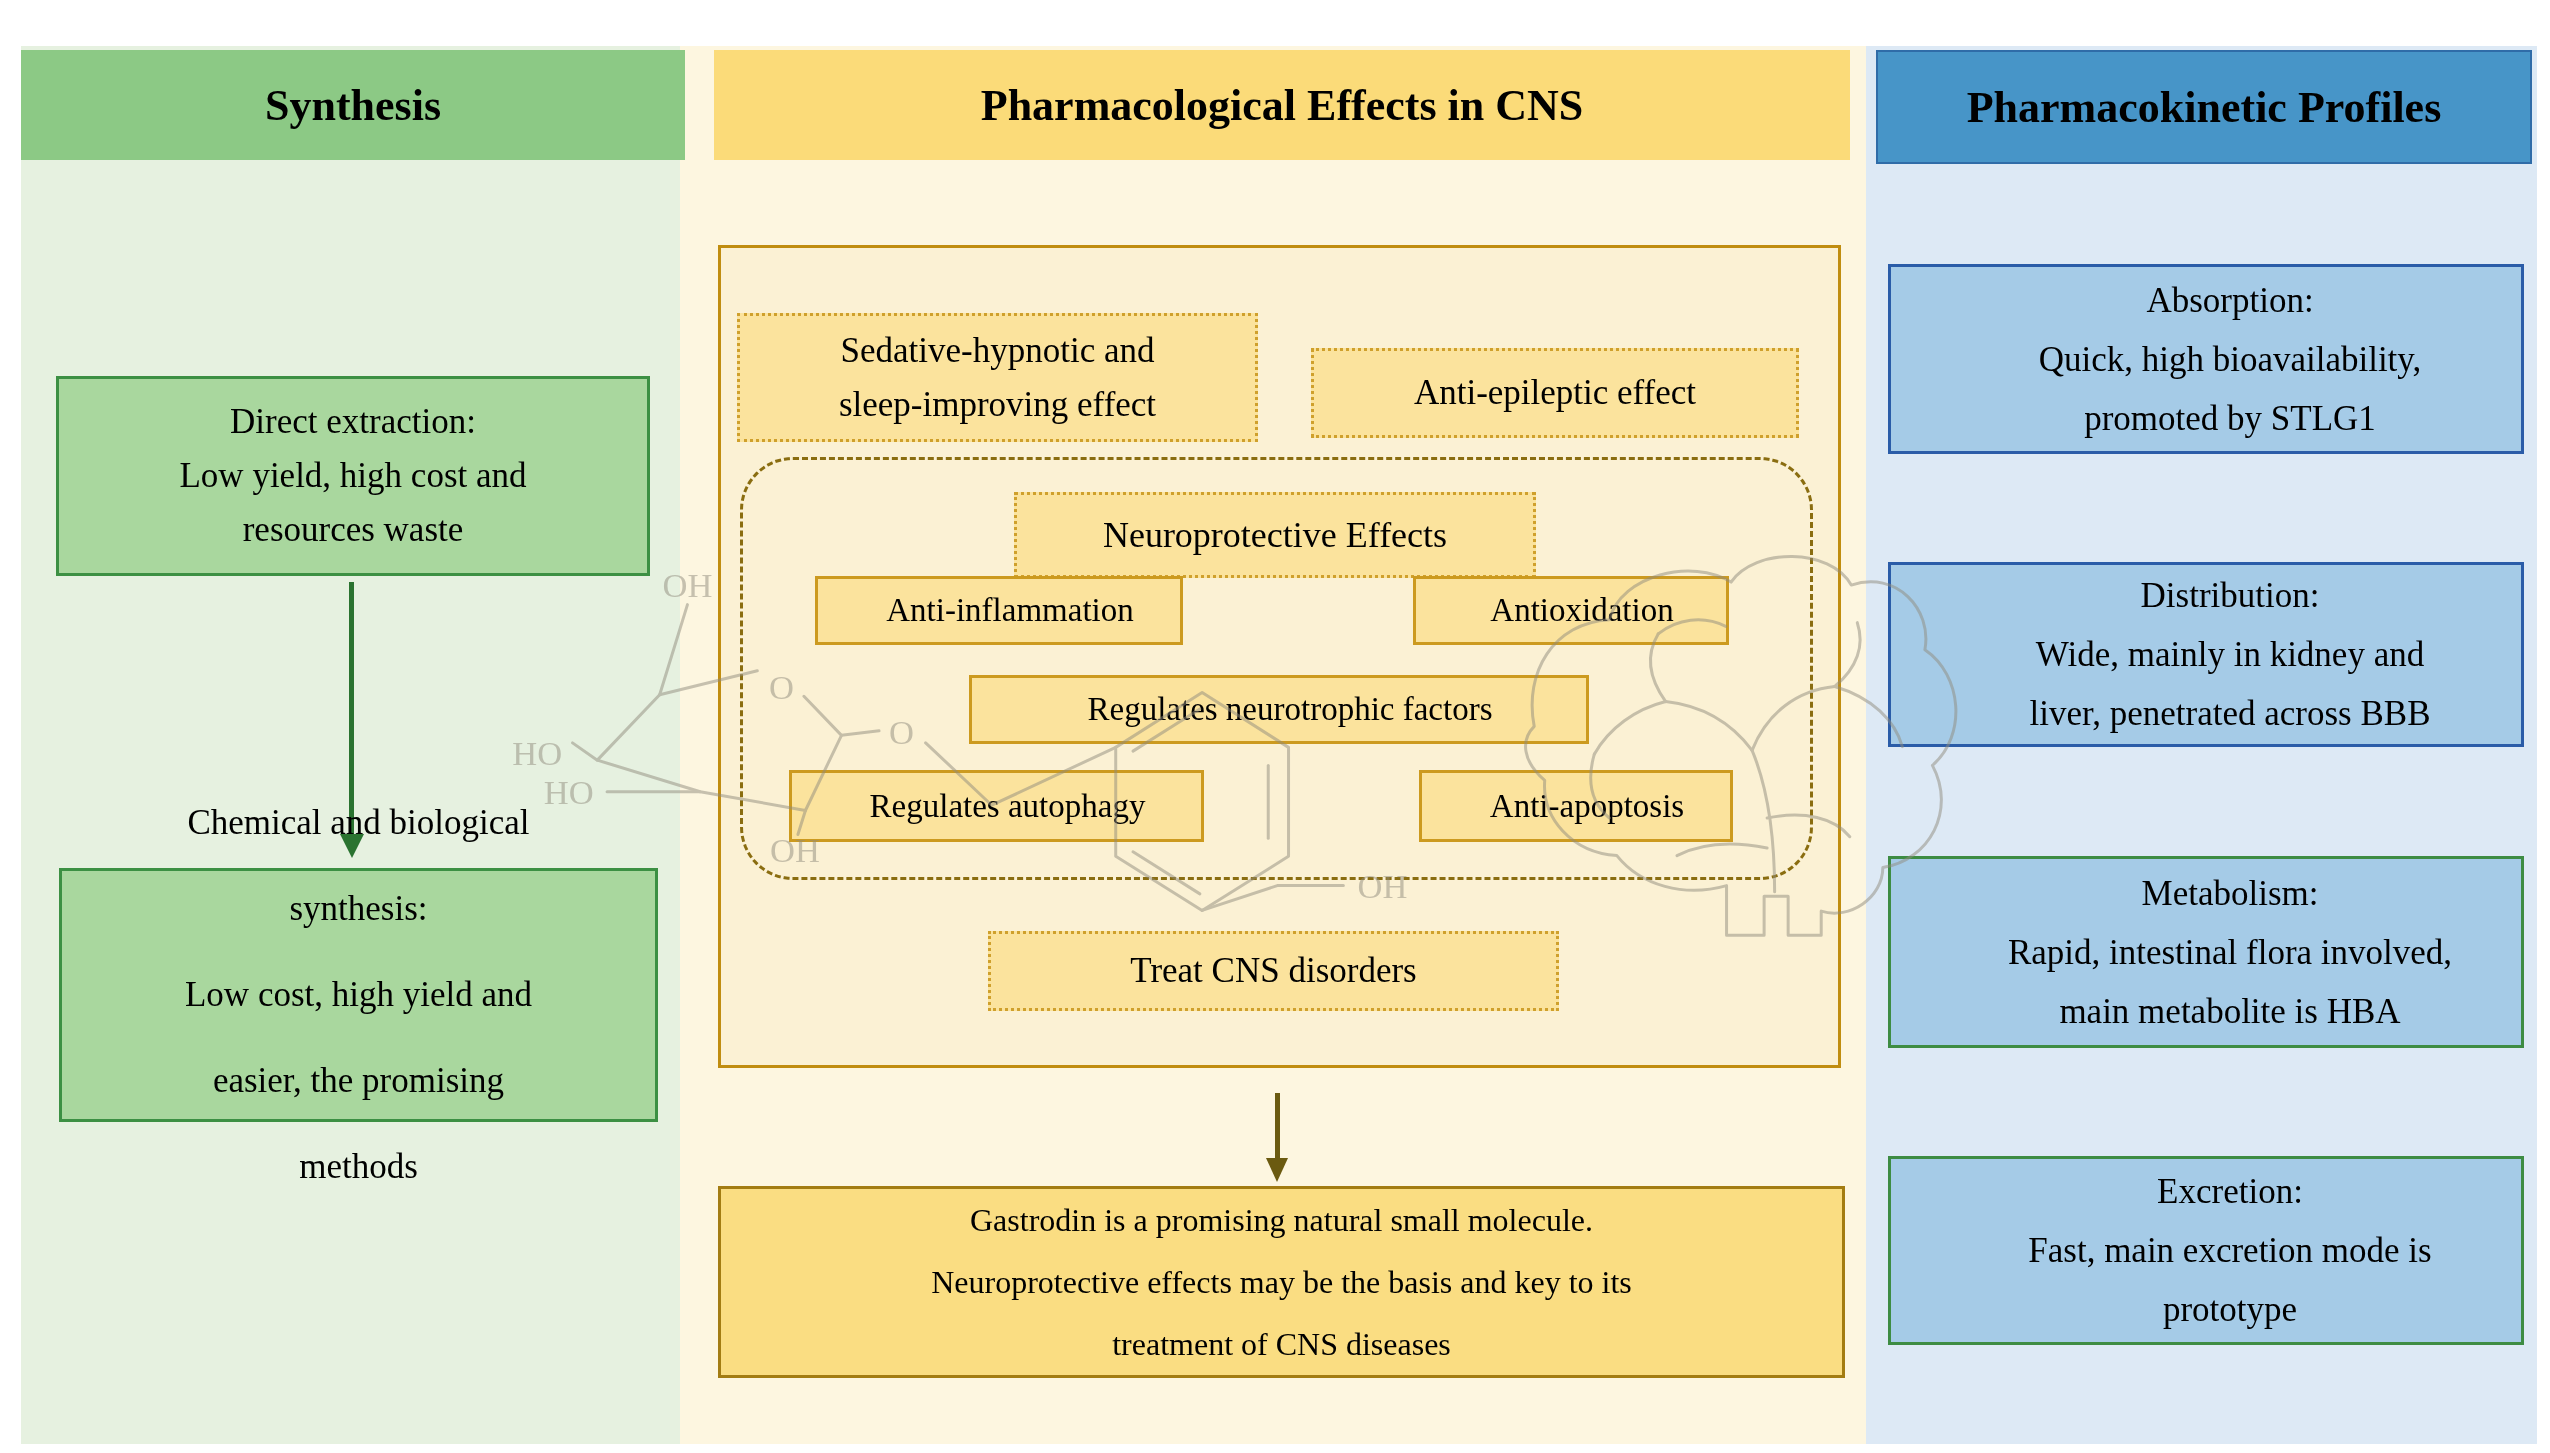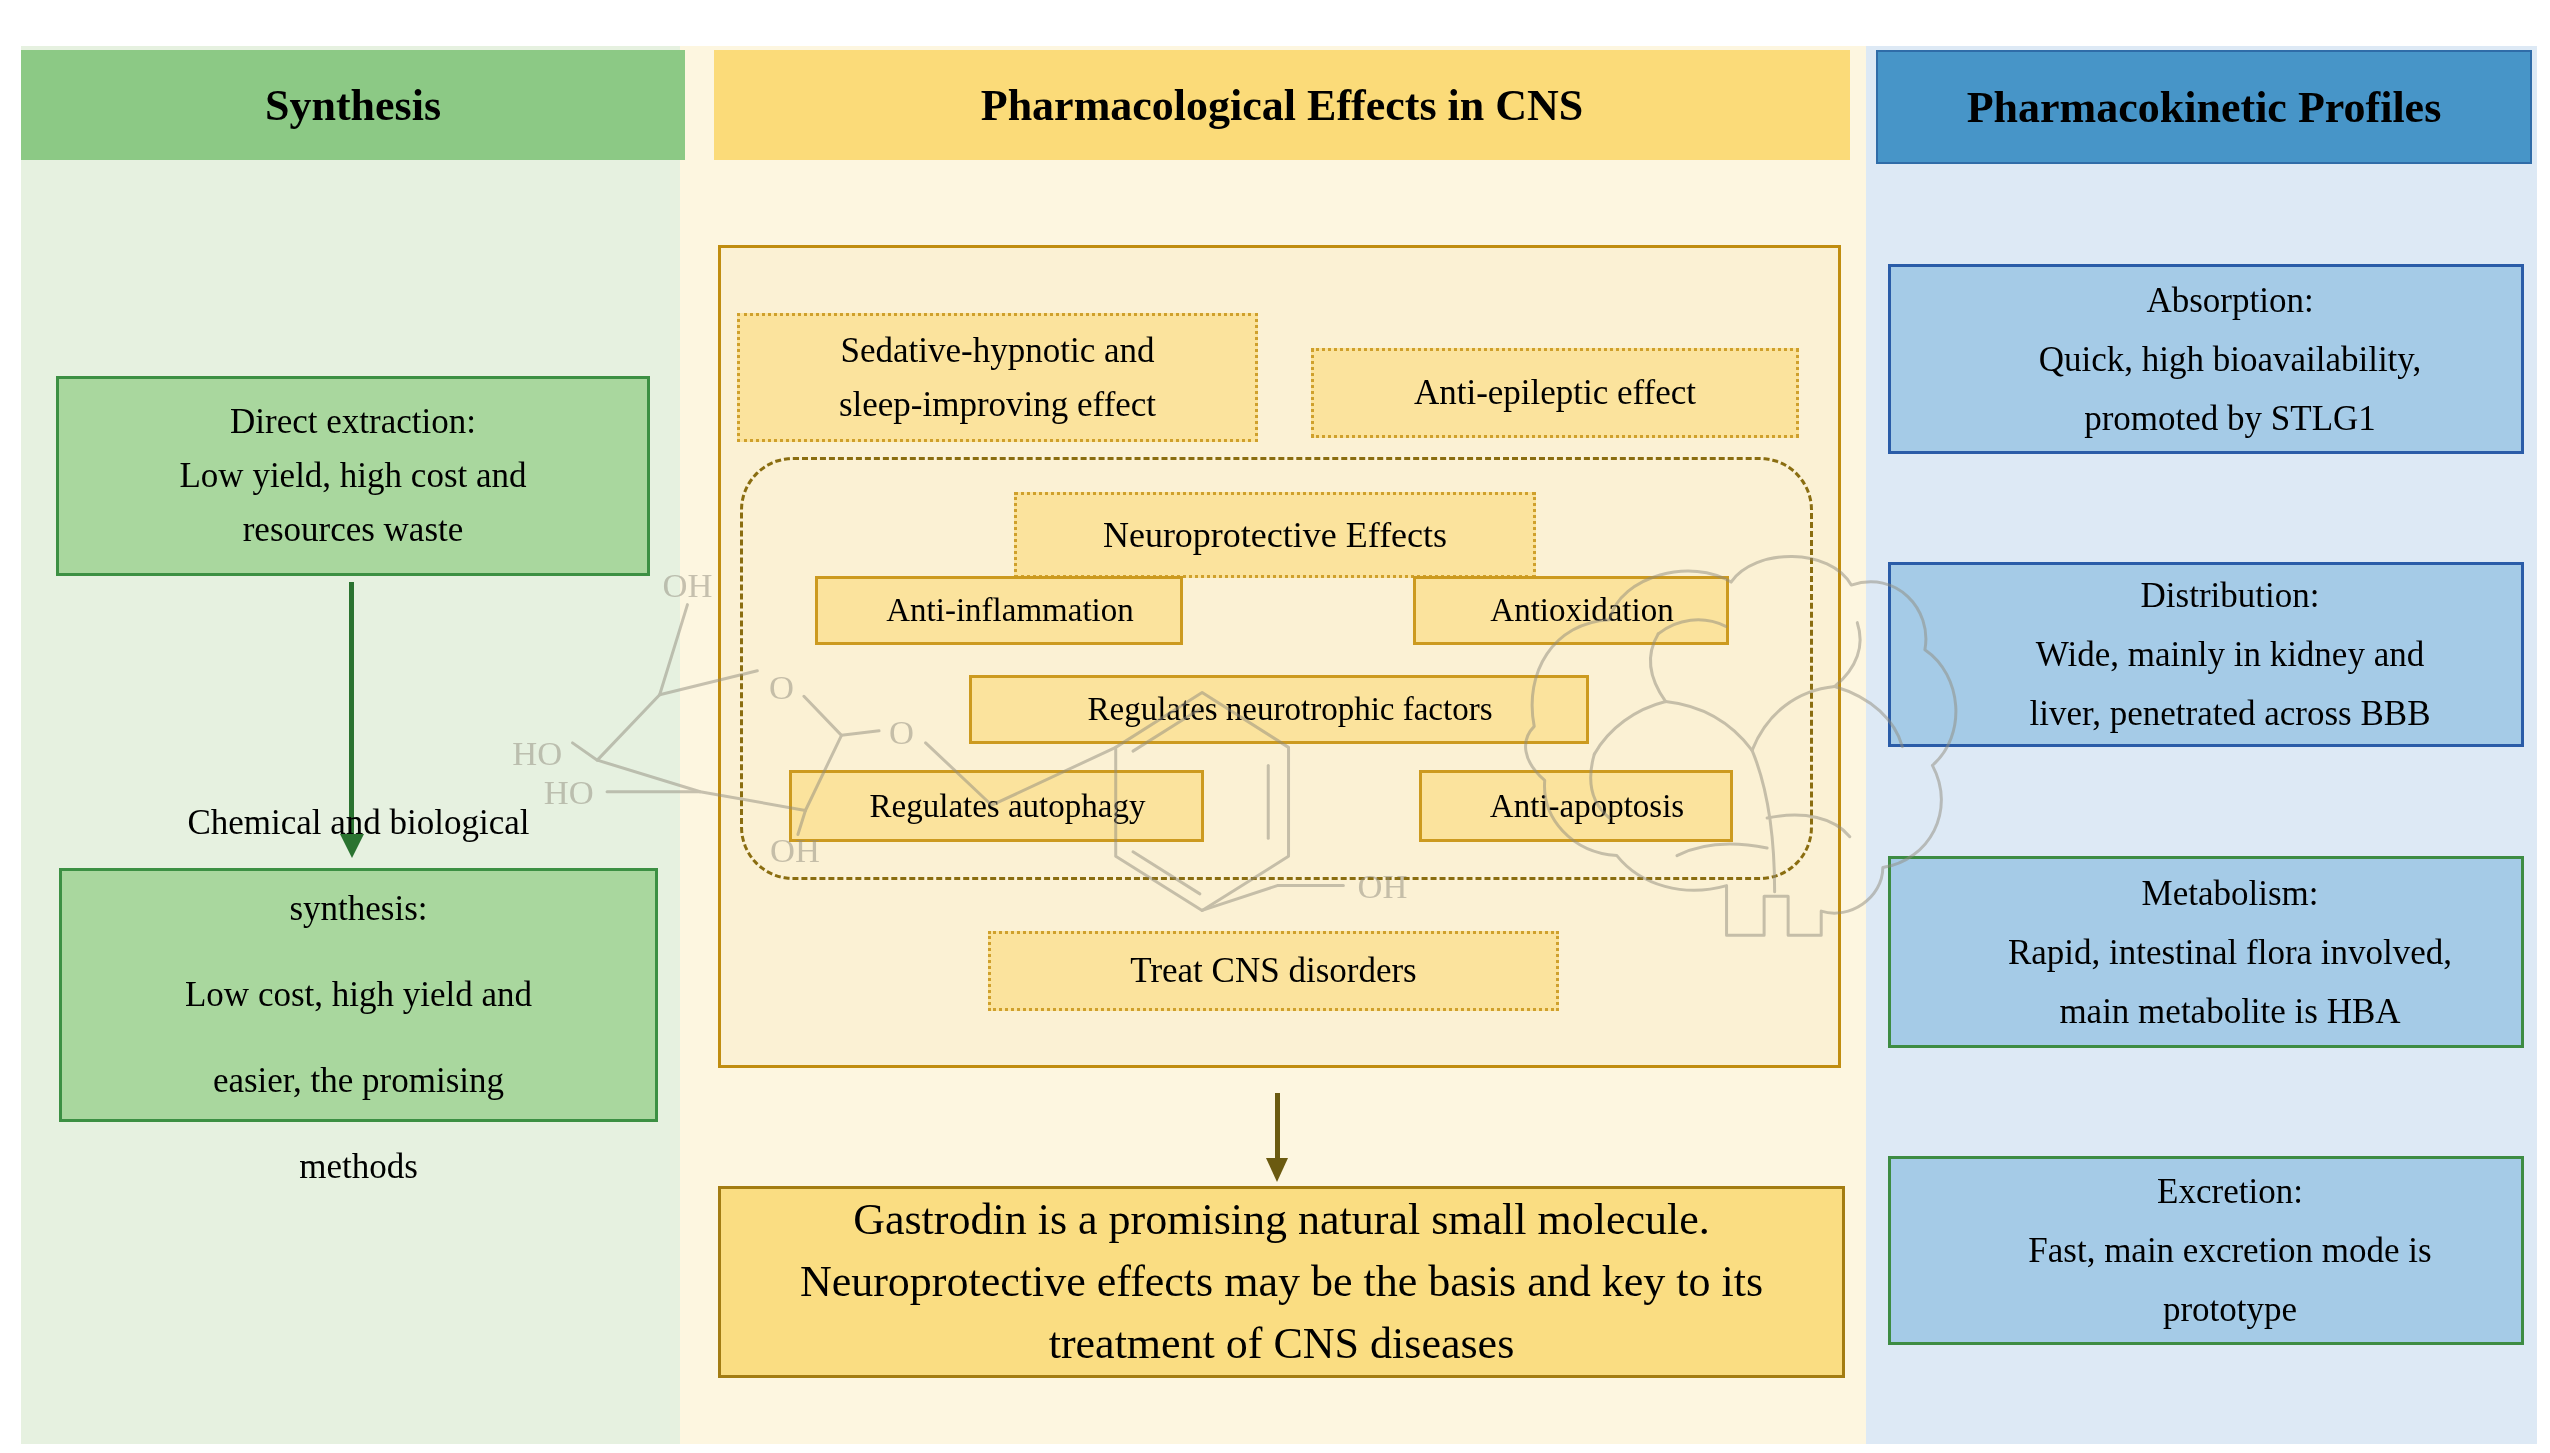--- a/index.html
+++ b/index.html
@@ -95,21 +95,21 @@
 
   <div class="abs box ybox solidy" style="left:789px;top:750px;width:415px;height:72px;">Regulates autophagy</div>
 
   <div class="abs box ybox solidy" style="left:1419px;top:750px;width:314px;height:72px;">Anti-apoptosis</div>
 
   <div class="abs box ybox dotted" style="left:988px;top:911px;width:571px;height:80px;font-size:35px;">Treat CNS disorders</div>
 
   <div class="arrow-line" style="left:1275px;top:1073px;height:66px;background:var(--arrow-olive);"></div>
   <div class="arrow-head" style="left:1266px;top:1138px;border-left:11.3px solid transparent;border-right:11.3px solid transparent;border-top:24px solid var(--arrow-olive);"></div>
 
-  <div class="abs box" style="left:718px;top:1166px;width:1127px;height:192px;background:var(--summary-fill);border:3.8px solid var(--summary-border);font-size:44px;line-height:62px;">
+  <div class="abs box" style="left:718px;top:1166px;width:1127px;height:192px;background:var(--summary-fill);border:3.8px solid var(--summary-border);font-size:32px;line-height:62px;">
       <div class="tl">Gastrodin is a promising natural small molecule.</div>
       <div class="tl">Neuroprotective effects may be the basis and key to its</div>
       <div class="tl">treatment of CNS diseases</div>
     </div>
 
   <div class="abs box rbox blue" style="left:1888px;top:244px;width:636px;height:190px;">
       <div class="tl">Absorption:</div>
       <div class="tl">Quick, high bioavailability,</div>
       <div class="tl">promoted by STLG1</div>
     </div>

